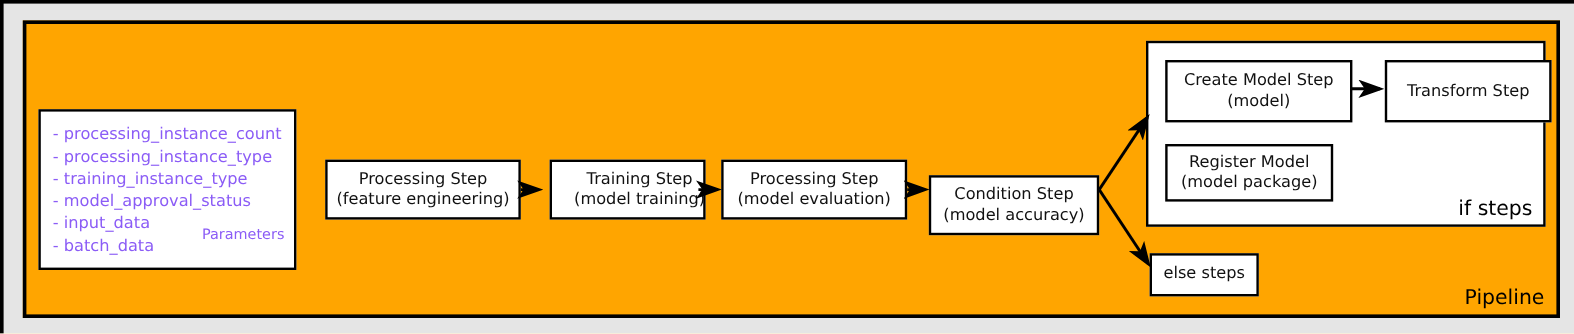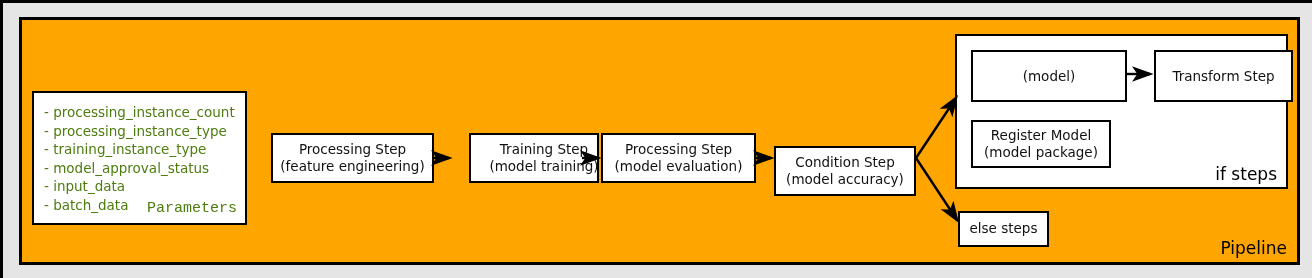--- a/index.html
+++ b/index.html
@@ -65,30 +65,29 @@
     left: 10px;
     top: 71px;
     width: 215px;
     height: 134px;
     background: #ffffff;
     border: 2.5px solid #000000;
     box-sizing: border-box;
     padding: 10px 10px 0 10px;
     font-size: 13.5px;
     line-height: 18.5px;
-    color: #4d7c0f;
+    color: #8b5cf6;
   }
   #params-list { list-style: none; margin: 0; padding: 0; }
   #params-list li { white-space: nowrap; }
   #params-caption {
     position: absolute;
     right: 8px;
-    bottom: 5px;
-    font-size: 15px;
-    font-family: Liberation Mono, monospace;
+    bottom: 19px;
+    font-size: 12px;
   }
 
   
   #ifsteps {
     position: absolute;
     left: 933px;
     top: 14px;
     width: 333px;
     height: 155px;
     background: #ffffff;
@@ -132,37 +131,38 @@
         <li>- batch_data</li>
       </ul>
       <span id="params-caption">Parameters</span>
     </div>
 
     <div class="node" style="left:249px; top:113px; width:163px; height:50px;">
       <span class="l1">Processing Step</span>
       <span class="l2">(feature engineering)</span>
     </div>
 
-    <div class="node" style="left:447px; top:113px; width:130px; height:50px;padding-left:20px;">
+    <div class="node" style="left:436px; top:113px; width:130px; height:50px;padding-left:20px;">
       <span class="l1">Training Step</span>
       <span class="l2">(model training)</span>
     </div>
 
     <div class="node" style="left:579px; top:113px; width:155px; height:50px;">
       <span class="l1">Processing Step</span>
       <span class="l2">(model evaluation)</span>
     </div>
 
     <div class="node" style="left:752px; top:126px; width:142px; height:50px;">
       <span class="l1">Condition Step</span>
       <span class="l2">(model accuracy)</span>
     </div>
 
     <div id="ifsteps">
       <div class="node" style="left:14px; top:14px; width:156px; height:52px;">
+        <span class="l1">Create Model Step</span>
         <span class="l2">(model)</span>
       </div>
 
       <div class="node" style="left:197px; top:14px; width:139px; height:52px;">
         <span class="l1">Transform Step</span>
       </div>
 
       <div class="node" style="left:14px; top:84px; width:140px; height:48px;">
         <span class="l1">Register Model</span>
         <span class="l2">(model package)</span>

